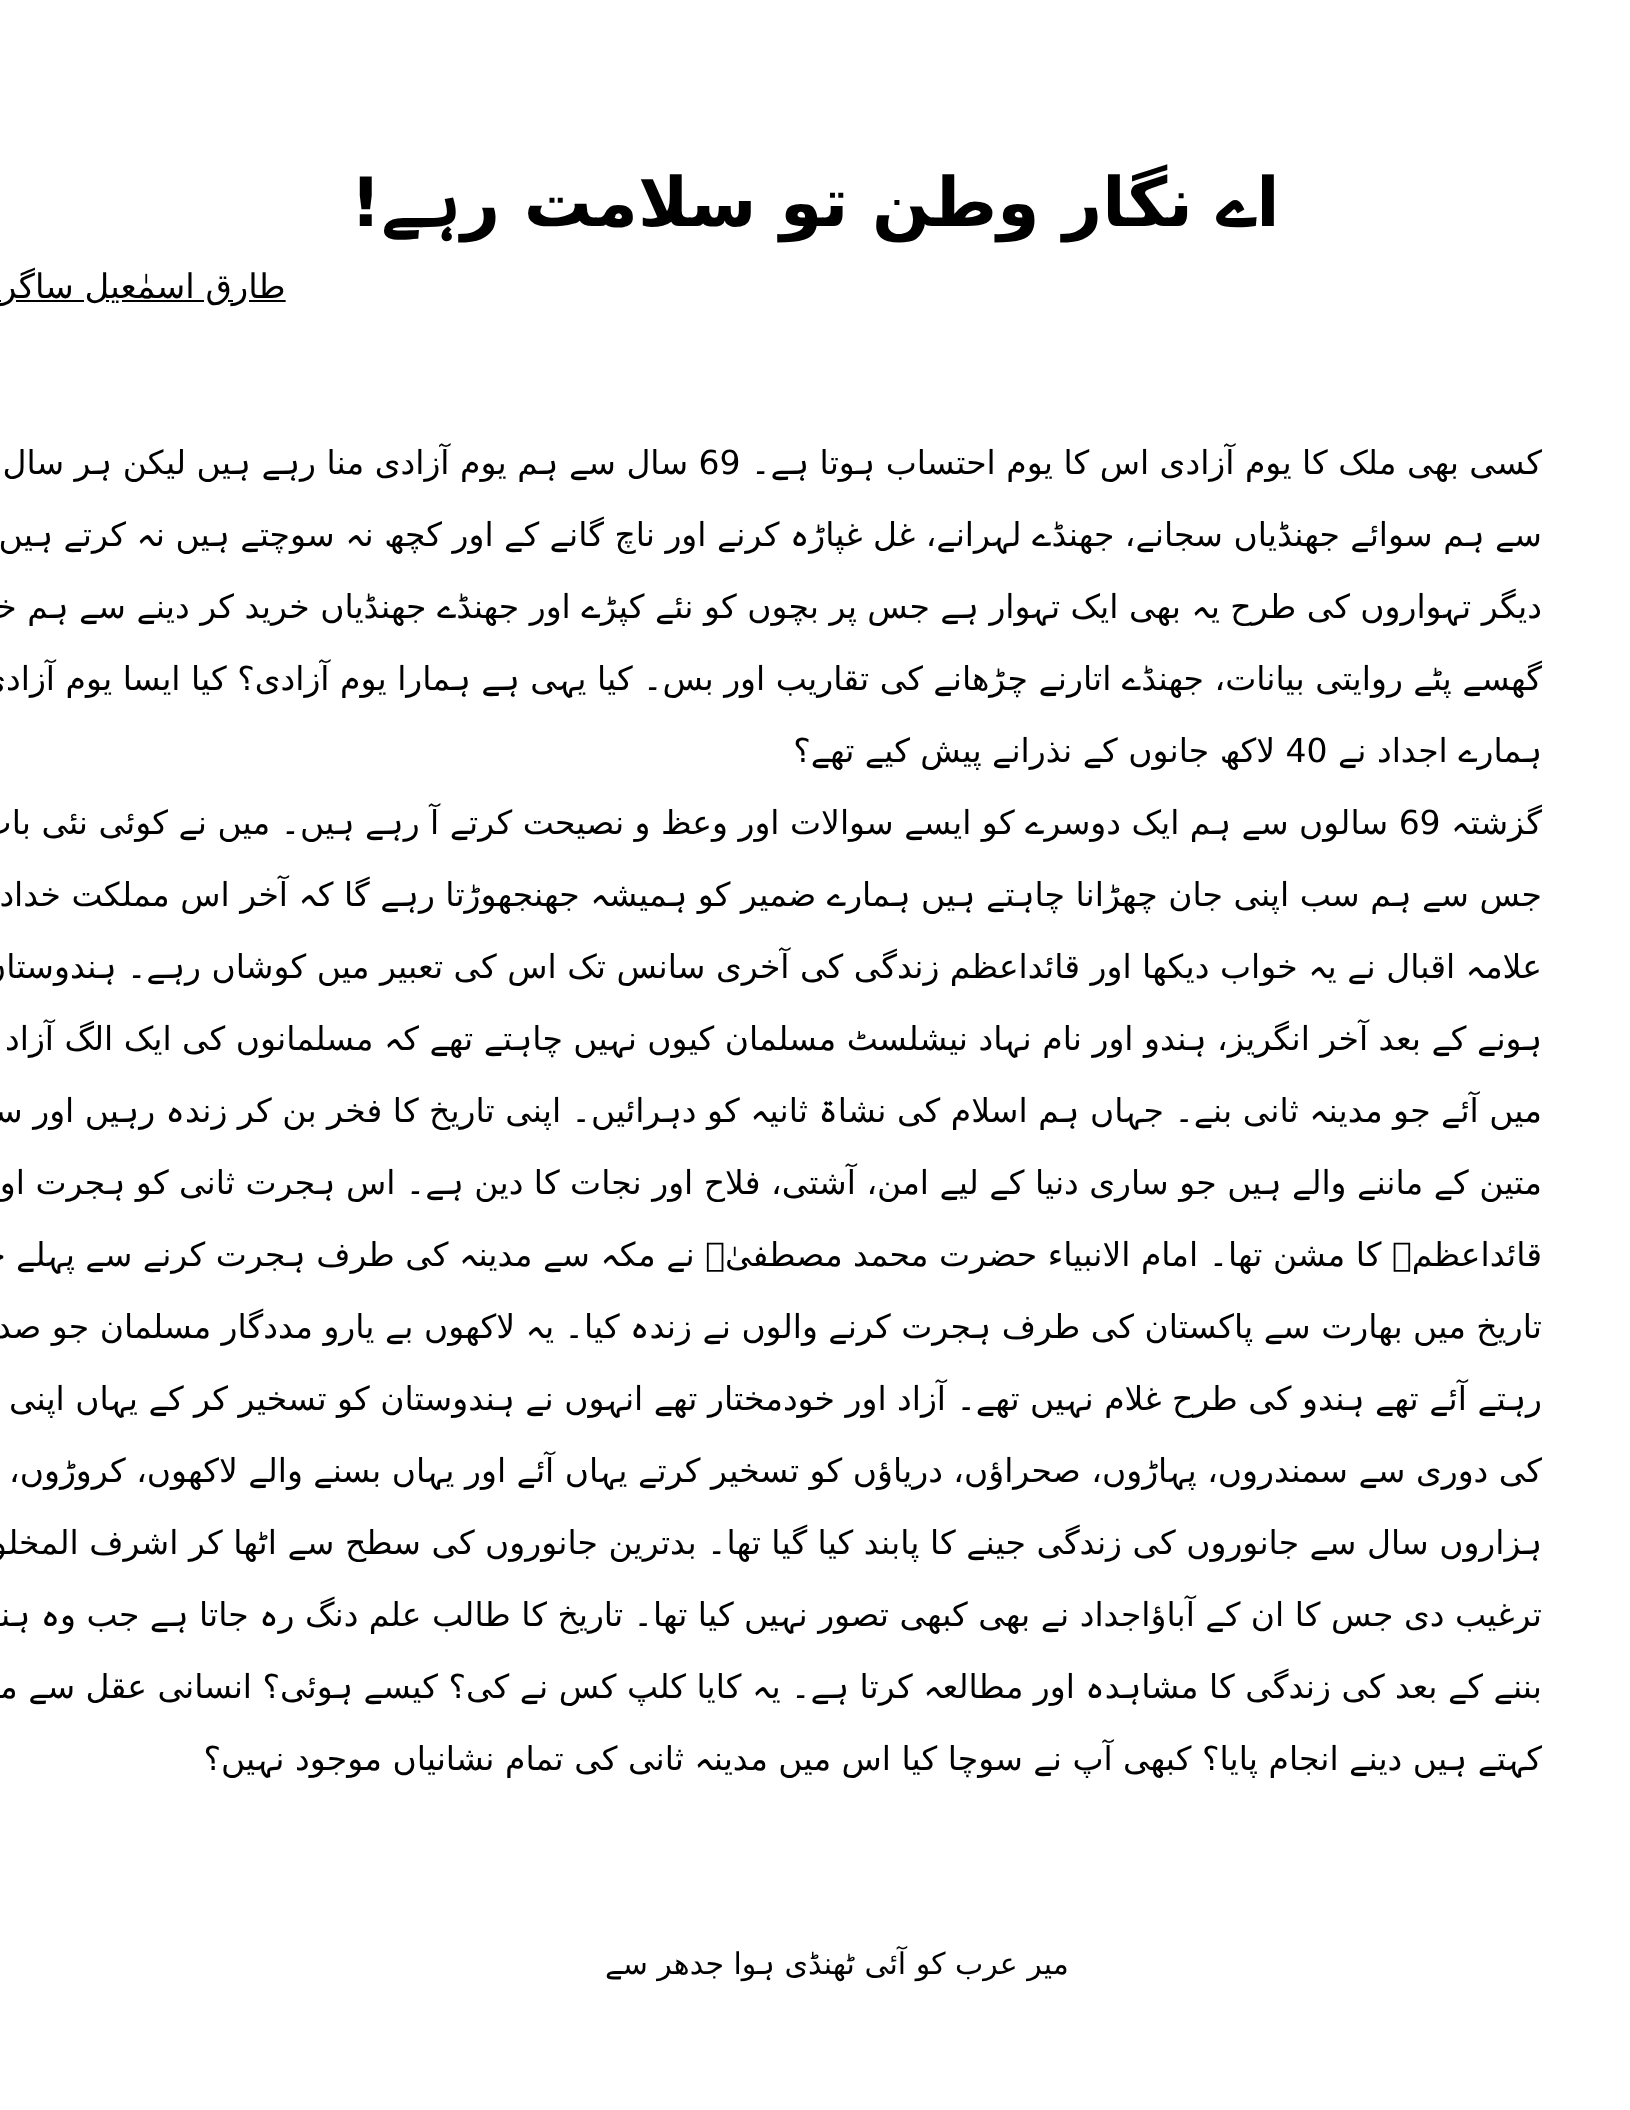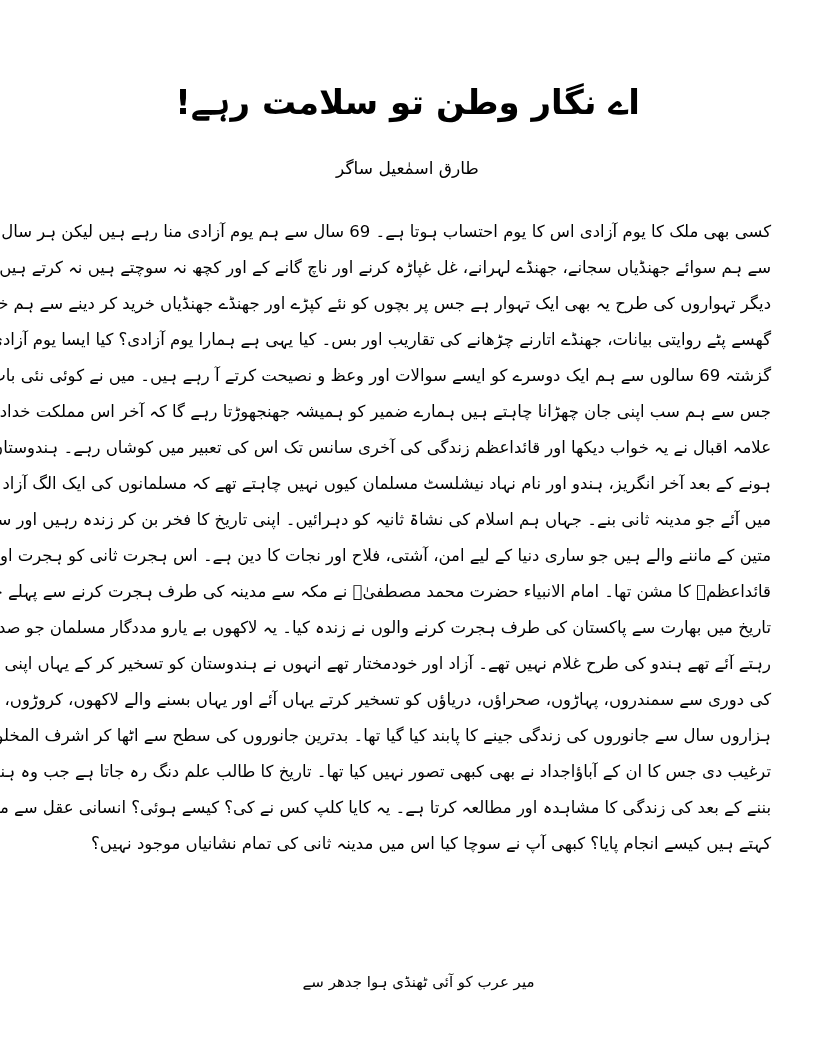--- a/index.html
+++ b/index.html
@@ -31,27 +31,28 @@
       width: 815px;
       text-align: center;
       font-family: "DejaVu Sans", sans-serif;
       font-weight: bold;
       font-size: 34px;
       line-height: 44px;
       margin: 0;
     }
     .byline {
       position: absolute;
-      top: 156px;
+      top: 132px;
       left: 0;
       width: 815px;
-      text-align: center;
+      text-align: left;
       font-size: 17px;
       line-height: 24px;
       margin: 0;
+      text-decoration: underline;
     }
     .body-text {
       position: absolute;
       top: 214px;
       left: 44px;
       width: 727px;
       font-size: 16.5px;
       line-height: 36px;
     }
     .line {
@@ -82,33 +83,34 @@
 <div class="page">
   <h1 class="title">اے نگار وطن تو سلامت رہے!</h1>
   <p class="byline">طارق اسمٰعیل ساگر</p>
 
   <div class="body-text">
     <div>
       <span class="line">کسی بھی ملک کا یوم آزادی اس کا یوم احتساب ہوتا ہے۔ 69 سال سے ہم یوم آزادی منا رہے ہیں لیکن ہر سال خصوصاً گزشتہ پندرہ بیس برس</span>
       <span class="line">سے ہم سوائے جھنڈیاں سجانے، جھنڈے لہرانے، غل غپاڑہ کرنے اور ناچ گانے کے اور کچھ نہ سوچتے ہیں نہ کرتے ہیں۔ شاید ہمارے نزدیک</span>
       <span class="line">دیگر تہواروں کی طرح یہ بھی ایک تہوار ہے جس پر بچوں کو نئے کپڑے اور جھنڈے جھنڈیاں خرید کر دینے سے ہم خود کو اس کا حصہ بنا لیتے ہیں۔</span>
       <span class="line">گھسے پٹے روایتی بیانات، جھنڈے اتارنے چڑھانے کی تقاریب اور بس۔ کیا یہی ہے ہمارا یوم آزادی؟ کیا ایسا یوم آزادی منانے کے لیے</span>
+      <span class="line last">ہمارے اجداد نے 40 لاکھ جانوں کے نذرانے پیش کیے تھے؟</span>
     </div>
     <div>
       <span class="line">گزشتہ 69 سالوں سے ہم ایک دوسرے کو ایسے سوالات اور وعظ و نصیحت کرتے آ رہے ہیں۔ میں نے کوئی نئی بات نہیں کہی لیکن وہ بنیادی سچ</span>
       <span class="line">جس سے ہم سب اپنی جان چھڑانا چاہتے ہیں ہمارے ضمیر کو ہمیشہ جھنجھوڑتا رہے گا کہ آخر اس مملکت خداداد پاکستان کے قیام کا مقصد کیا تھا؟ کیوں</span>
       <span class="line">علامہ اقبال نے یہ خواب دیکھا اور قائداعظم زندگی کی آخری سانس تک اس کی تعبیر میں کوشاں رہے۔ ہندوستان سے غلامی کی طویل رات ختم</span>
       <span class="line">ہونے کے بعد آخر انگریز، ہندو اور نام نہاد نیشلسٹ مسلمان کیوں نہیں چاہتے تھے کہ مسلمانوں کی ایک الگ آزاد اور خودمختار ریاست کا قیام عمل</span>
       <span class="line">میں آئے جو مدینہ ثانی بنے۔ جہاں ہم اسلام کی نشاۃ ثانیہ کو دہرائیں۔ اپنی تاریخ کا فخر بن کر زندہ رہیں اور ساری دنیا کو بتا دیں کہ ہم اس دین</span>
       <span class="line">متین کے ماننے والے ہیں جو ساری دنیا کے لیے امن، آشتی، فلاح اور نجات کا دین ہے۔ اس ہجرت ثانی کو ہجرت اول کی مثال بنانا ہی</span>
       <span class="line">قائداعظمؒ کا مشن تھا۔ امام الانبیاء حضرت محمد مصطفیٰؐ نے مکہ سے مدینہ کی طرف ہجرت کرنے سے پہلے جو مراحل طے کیے اس سنت کو ساری مسلم</span>
       <span class="line">تاریخ میں بھارت سے پاکستان کی طرف ہجرت کرنے والوں نے زندہ کیا۔ یہ لاکھوں بے یارو مددگار مسلمان جو صدیوں سے ہندوستان میں</span>
       <span class="line">رہتے آئے تھے ہندو کی طرح غلام نہیں تھے۔ آزاد اور خودمختار تھے انہوں نے ہندوستان کو تسخیر کر کے یہاں اپنی حکومتیں قائم کیں۔ ہزاروں میل</span>
       <span class="line">کی دوری سے سمندروں، پہاڑوں، صحراؤں، دریاؤں کو تسخیر کرتے یہاں آئے اور یہاں بسنے والے لاکھوں، کروڑوں، اچھوتوں کو جنہیں</span>
       <span class="line">ہزاروں سال سے جانوروں کی زندگی جینے کا پابند کیا گیا تھا۔ بدترین جانوروں کی سطح سے اٹھا کر اشرف المخلوقات بنایا انہیں ایسی زندگی جینے کی</span>
       <span class="line">ترغیب دی جس کا ان کے آباؤاجداد نے بھی کبھی تصور نہیں کیا تھا۔ تاریخ کا طالب علم دنگ رہ جاتا ہے جب وہ ہندوستان کے شودروں کی مسلمان</span>
       <span class="line">بننے کے بعد کی زندگی کا مشاہدہ اور مطالعہ کرتا ہے۔ یہ کایا کلپ کس نے کی؟ کیسے ہوئی؟ انسانی عقل سے ماورا یہ عظیم کارنامہ جسے تخلیق پاکستان</span>
-      <span class="line last">کہتے ہیں کیسے انجام پایا؟ کبھی آپ نے سوچا کیا اس میں مدینہ ثانی کی تمام نشانیاں موجود نہیں؟</span>
+      <span class="line last">کہتے ہیں دینے انجام پایا؟ کبھی آپ نے سوچا کیا اس میں مدینہ ثانی کی تمام نشانیاں موجود نہیں؟</span>
     </div>
   </div>
 
   <p class="verse">میر عرب کو آئی ٹھنڈی ہوا جدھر سے</p>
 </div>
 
 </body></html>

